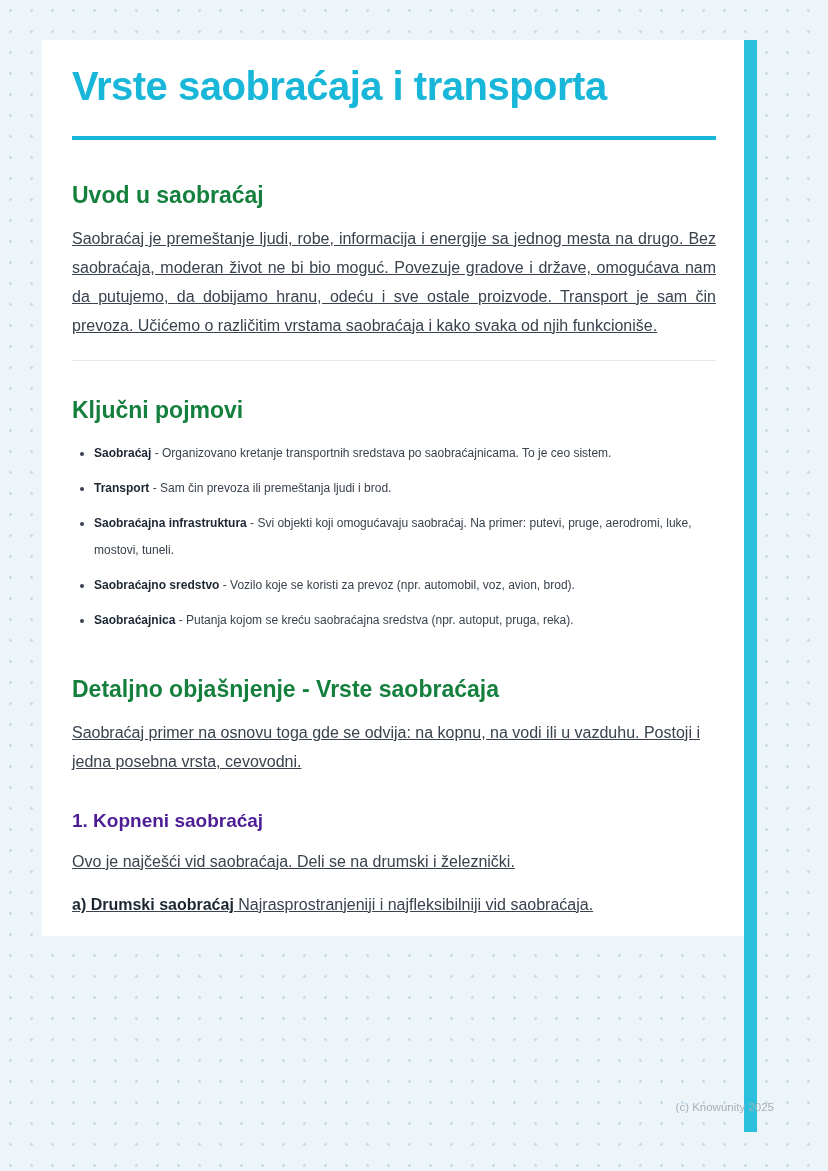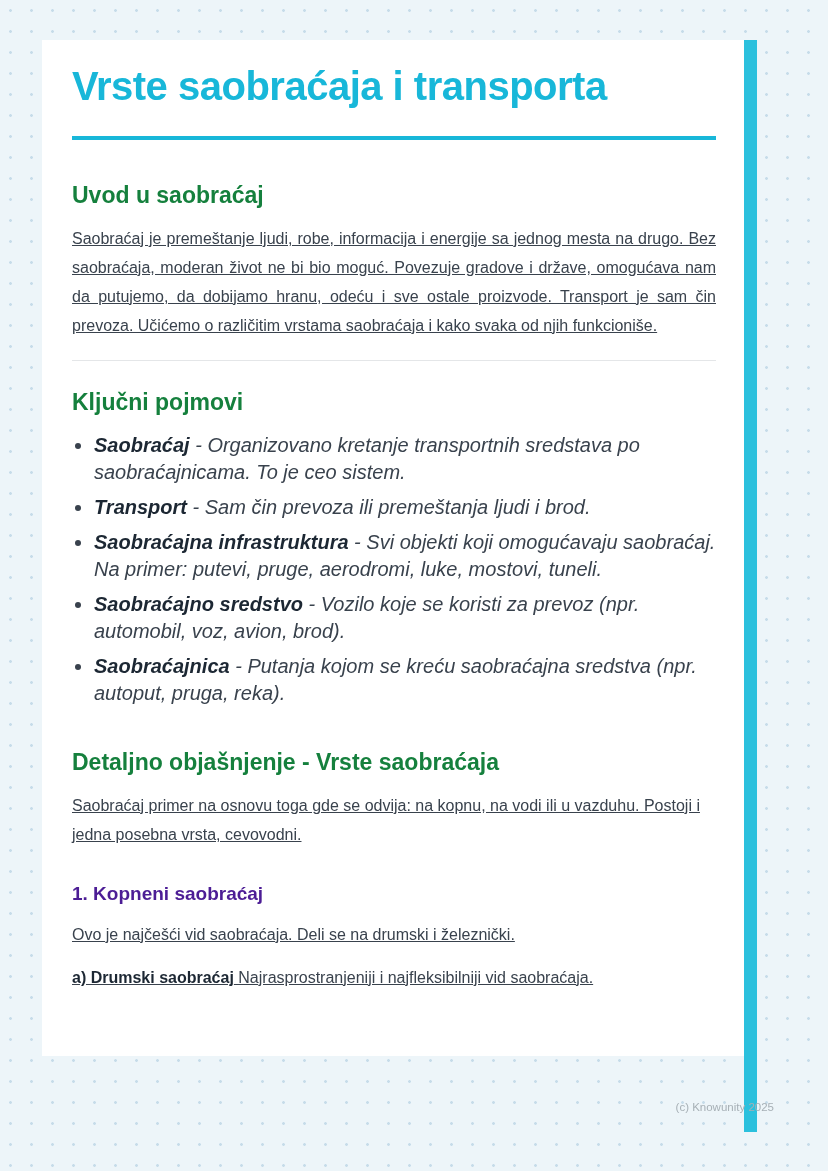--- a/index.html
+++ b/index.html
@@ -8,51 +8,50 @@
     position: relative;
     overflow: hidden;
     font-family: "Liberation Sans", sans-serif;
     background-color: #edf5f9;
     background-image: radial-gradient(circle, #c6dce9 1.3px, rgba(0,0,0,0) 1.5px);
     background-size: 21px 21px;
   }
   .sheet {
     position: absolute;
     left: 42px; top: 40px;
-    width: 702px; height: 1016px;
+    width: 702px; height: 896px;
     background: #ffffff;
     padding: 22px 28px 0 30px;
   }
   .stripe {
     position: absolute;
     left: 744px; top: 40px;
     width: 13px; height: 1092px;
     background: #2bc0dd;
   }
   .title {
     color: #18b7d9;
     font-size: 40px;
     line-height: 48px;
     font-weight: 800;
     letter-spacing: -0.5px;
   }
   .title-rule { height: 4px; background: #18b7d9; margin-top: 26px; }
   .h2 { color: #15803d; font-size: 23px; line-height: 1.2; font-weight: 700; margin-top: 42px; }
-  .h2.after-divider { margin-top: 28px; }
+  .h2.after-divider { margin-top: 36px; }
   .h3 { color: #4c1d95; font-size: 19px; line-height: 1.2; font-weight: 700; margin-top: 34px; }
   .body { color: #39424d; font-size: 16px; line-height: 29px; margin-top: 14px; text-decoration: underline; }
   .justify { text-align: justify; }
   .divider { border: none; border-top: 1px solid #e4e6e8; margin-top: 20px; }
   ul.terms {
     margin-top: 16px;
     padding-left: 22px;
     color: #39424d;
-    font-size: 20px;
+    font-size: 12px;
     line-height: 27px;
-    font-style: italic;
   }
   ul.terms li { margin-bottom: 8px; }
   .term { font-weight: 700; color: #1c2733; }
   .footer {
     position: absolute;
     top: 1101px; right: 54px;
     font-size: 11.5px;
     color: #a7b0b6;
     z-index: 5;
   }

